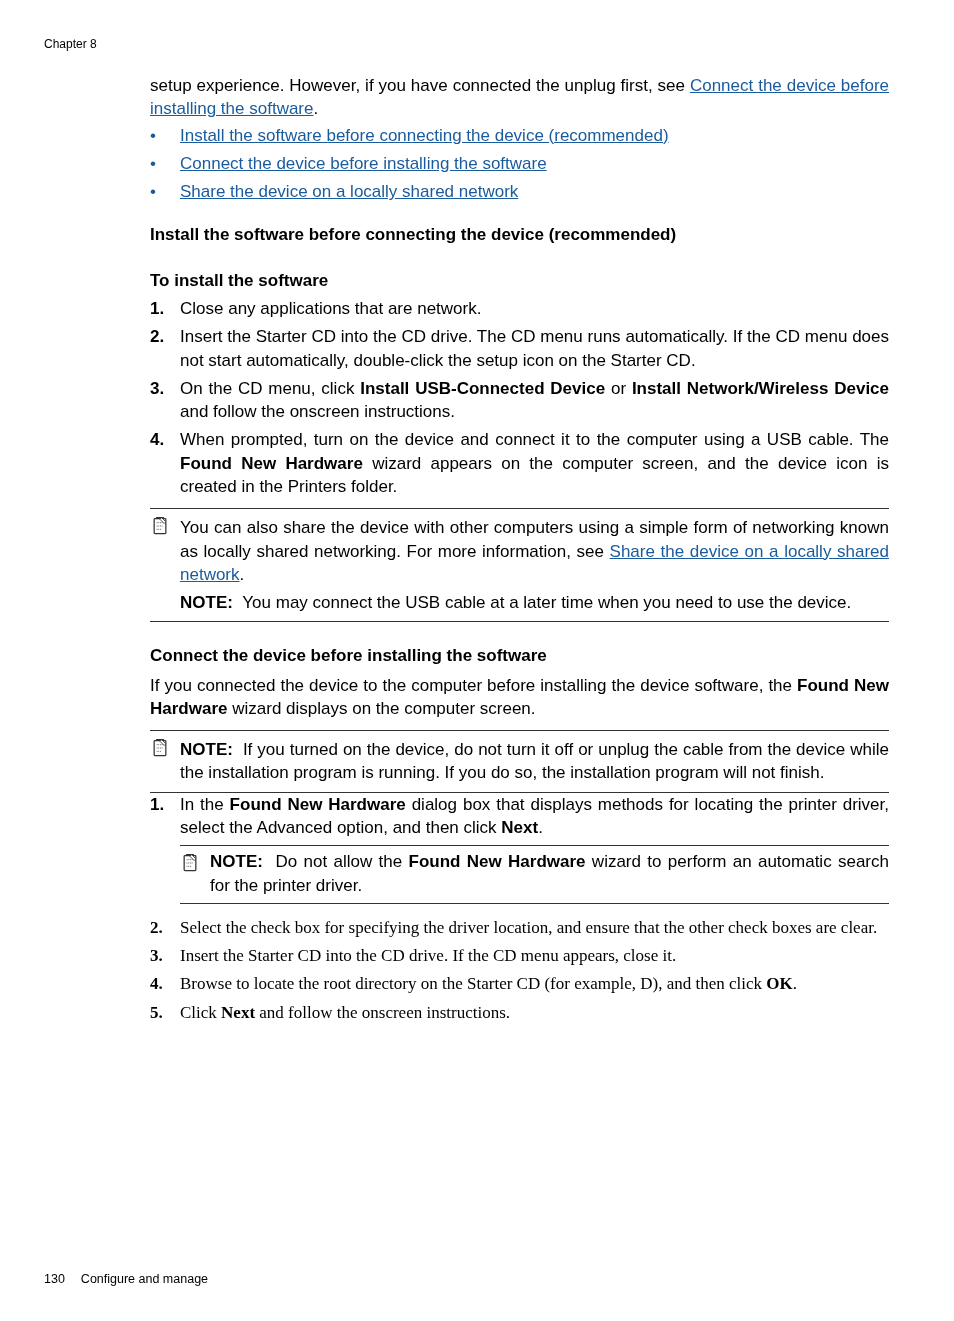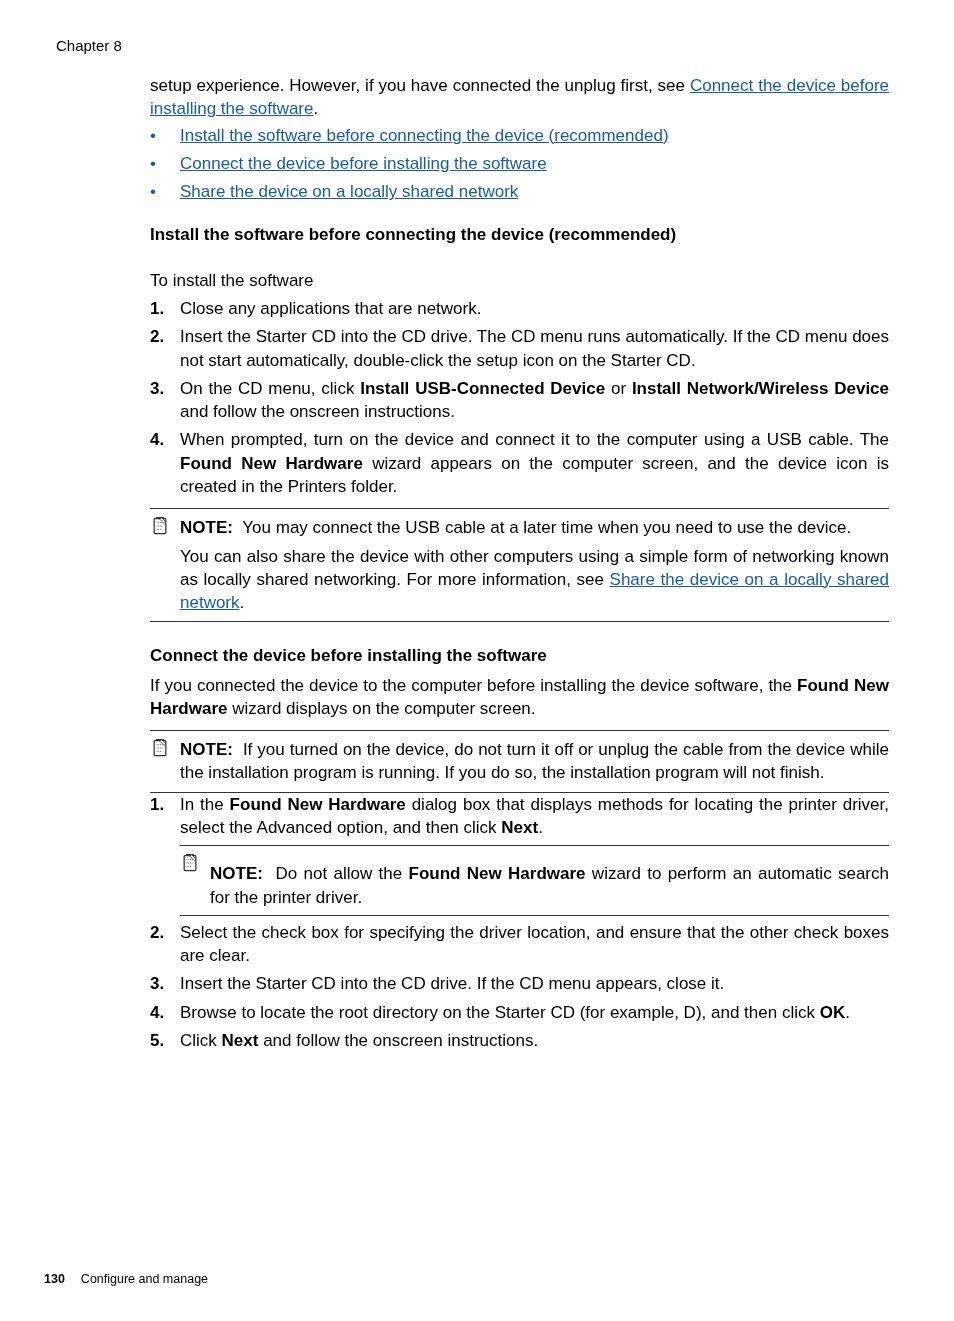--- a/index.html
+++ b/index.html
@@ -12,24 +12,24 @@
       font-size: 17px;
       line-height: 1.37;
       color: #000;
       background: #fff;
       width: 954px;
       min-height: 1321px;
       position: relative;
       padding: 34px 65px 0 150px;
     }
     .chapter-label {
-      font-size: 15px;
+      font-size: 12px;
       position: absolute;
       top: 36px;
-      left: 56px;
+      left: 44px;
     }
     .content {
       padding-top: 40px;
     }
     .paragraph {
       margin-bottom: 3px;
       text-align: justify;
     }
     .link {
       color: #1a5b9e;
@@ -56,21 +56,21 @@
       top: 0;
       color: #1a5b9e;
     }
     .section-heading {
       font-weight: bold;
       font-size: 17px;
       margin-top: 18px;
       margin-bottom: 22px;
     }
     .subsection-heading {
-      font-weight: normal;
+      font-weight: bold;
       font-size: 17px;
       margin-top: 8px;
       margin-bottom: 5px;
     }
     .numbered-list {
       list-style: none;
       padding: 0;
       counter-reset: item;
     }
     .numbered-item {
@@ -94,21 +94,21 @@
       border-bottom: 1px solid #333;
       padding-top: 7px;
       padding-bottom: 7px;
     }
     .note-block-nested {
       margin-top: 6px;
       padding-left: 30px;
       position: relative;
       border-top: 1px solid #333;
       border-bottom: 1px solid #333;
-      padding-top: 16px;
+      padding-top: 4px;
       padding-bottom: 6px;
       margin-left: 30px;
     }
     .note-icon {
       position: absolute;
       left: 0;
       top: 7px;
       width: 20px;
       height: 20px;
     }
@@ -122,21 +122,20 @@
       margin-top: 22px;
     }
     .footer {
       position: absolute;
       bottom: 33px;
       left: 44px;
       font-size: 12.5px;
     }
     .page-num {
       margin-right: 16px;
-      font-weight: bold;
     }
     .justify {
       text-align: justify;
     }
     .gap-before-subsection {
       margin-top: 20px;
     }
   </style>
 </head>
 <body>
@@ -174,24 +173,24 @@
   <div class="note-block">
     <svg class="note-icon" viewBox="0 0 24 24">
       <rect x="5" y="3" width="14" height="18" rx="1" fill="none" stroke="#333" stroke-width="1.5"></rect>
       <path d="M8 3 l0 -1 l8 0 l0 1" fill="none" stroke="#333" stroke-width="1.5"></path>
       <line x1="8" y1="8" x2="16" y2="8" stroke="#333" stroke-width="1" stroke-dasharray="1,1"></line>
       <line x1="8" y1="12" x2="16" y2="12" stroke="#333" stroke-width="1" stroke-dasharray="1,1"></line>
       <line x1="8" y1="16" x2="14" y2="16" stroke="#333" stroke-width="1" stroke-dasharray="1,1"></line>
       <path d="M14 2 l5 5 l-2 2 l-5 -5 z" fill="#fff" stroke="#333" stroke-width="1"></path>
     </svg>
     <p class="note-text justify">
-      <b>NOTE:</b>&nbsp;&nbsp;<span>You may connect the USB cable at a later time when you need to use the device.</span>
+      <span>You can also share the device with other computers using a simple form of networking known as locally shared networking. For more information, see </span><a class="link">Share the device on a locally shared network</a><span>.</span>
     </p>
     <p class="note-text justify">
-      <span>You can also share the device with other computers using a simple form of networking known as locally shared networking. For more information, see </span><a class="link">Share the device on a locally shared network</a><span>.</span>
+      <b>NOTE:</b>&nbsp;&nbsp;<span>You may connect the USB cable at a later time when you need to use the device.</span>
     </p>
   </div>
 
   <div class="section-block">
     <h3 class="section-heading" style="margin-bottom:6px;">Connect the device before installing the software</h3>
 
     <p class="paragraph justify">
       <span>If you connected the device to the computer before installing the device software, the </span><b>Found New Hardware</b><span> wizard displays on the computer screen.</span>
     </p>
 
@@ -223,21 +222,21 @@
         <line x1="8" y1="8" x2="16" y2="8" stroke="#333" stroke-width="1" stroke-dasharray="1,1"></line>
         <line x1="8" y1="12" x2="16" y2="12" stroke="#333" stroke-width="1" stroke-dasharray="1,1"></line>
         <line x1="8" y1="16" x2="14" y2="16" stroke="#333" stroke-width="1" stroke-dasharray="1,1"></line>
         <path d="M14 2 l5 5 l-2 2 l-5 -5 z" fill="#fff" stroke="#333" stroke-width="1"></path>
       </svg>
       <p class="note-text justify">
         <b>NOTE:</b>&nbsp;&nbsp;<span>Do not allow the </span><b>Found New Hardware</b><span> wizard to perform an automatic search for the printer driver.</span>
       </p>
     </div>
 
-    <ol class="numbered-list" style="counter-reset: item 1; margin-top:5px;">
+    <ol class="numbered-list" style="counter-reset: item 1; margin-top:12px;font-family:Liberation Serif, serif;">
       <li class="numbered-item justify">Select the check box for specifying the driver location, and ensure that the other check boxes are clear.</li>
       <li class="numbered-item justify">Insert the Starter CD into the CD drive. If the CD menu appears, close it.</li>
       <li class="numbered-item justify">
         <span>Browse to locate the root directory on the Starter CD (for example, D), and then click </span><b>OK</b><span>.</span>
       </li>
       <li class="numbered-item justify">
         <span>Click </span><b>Next</b><span> and follow the onscreen instructions.</span>
       </li>
     </ol>
 

